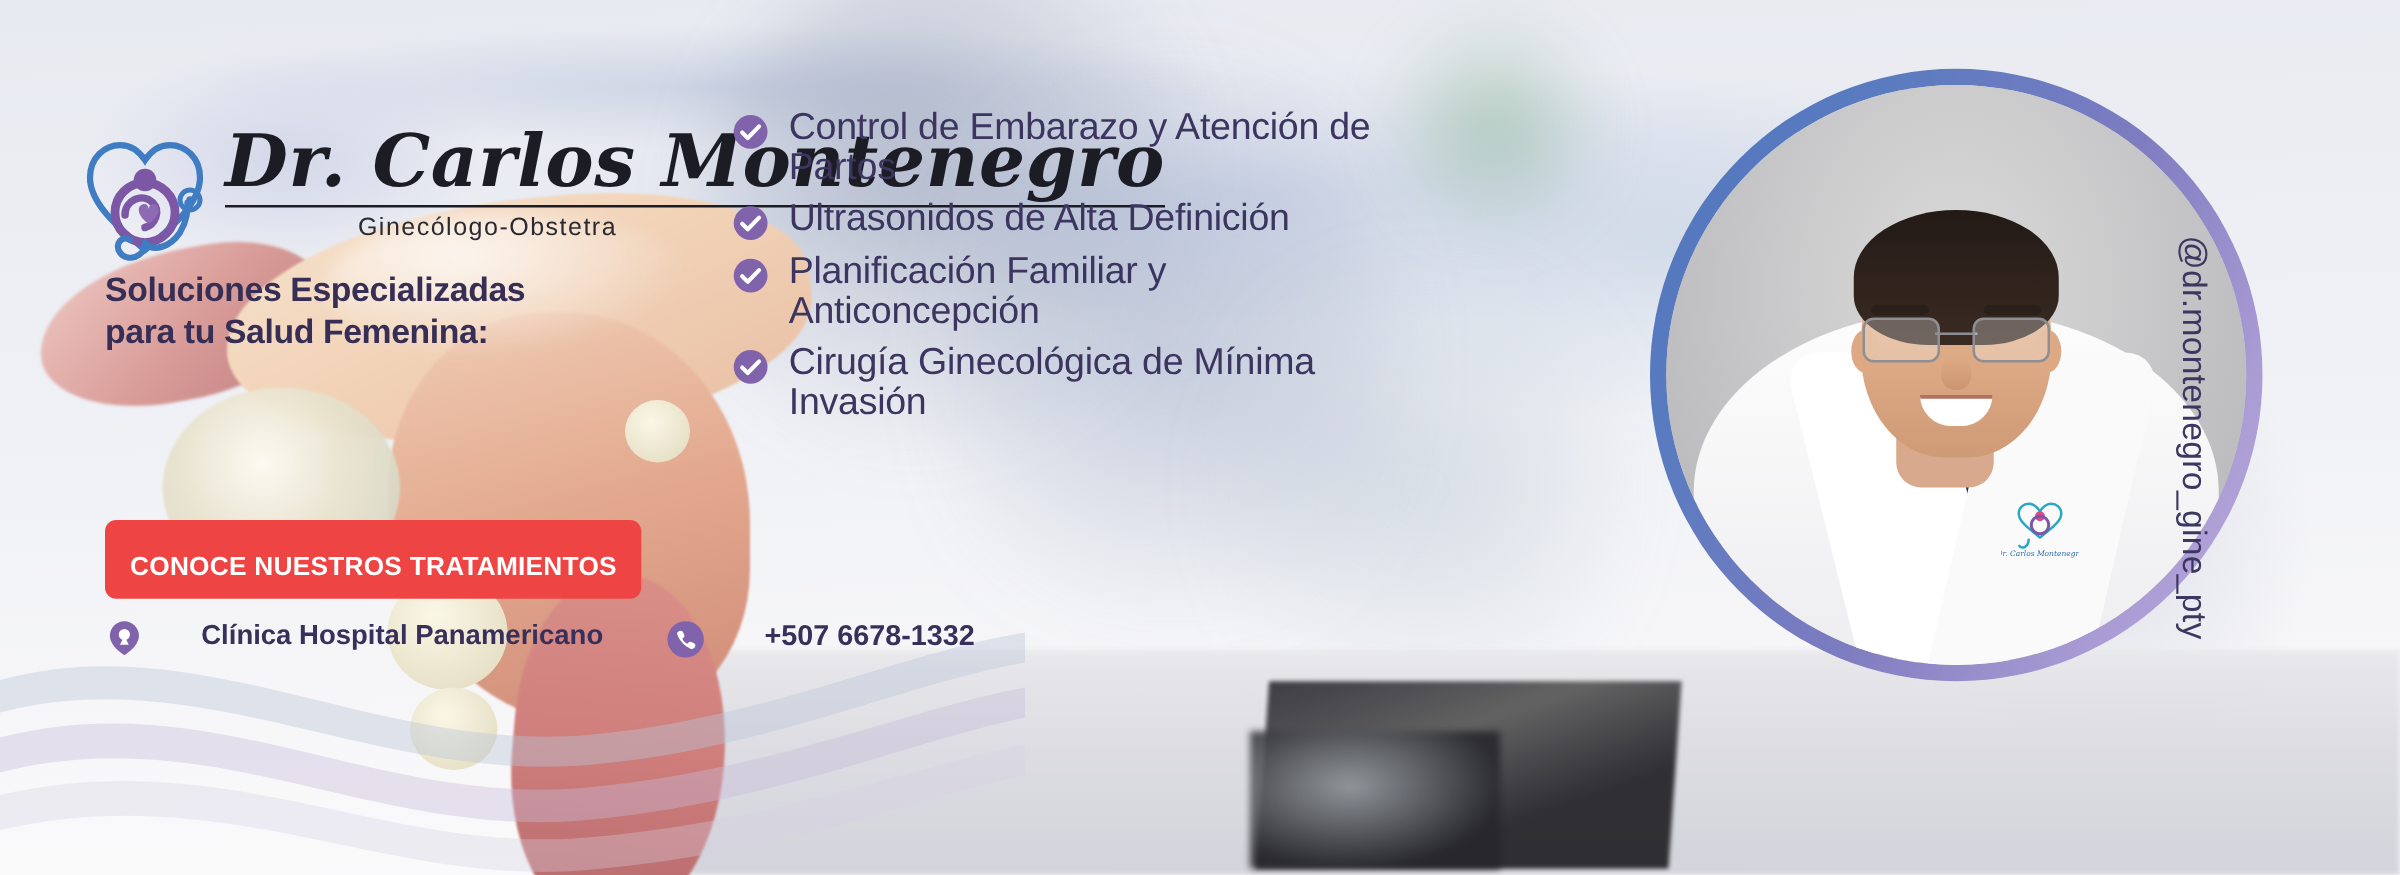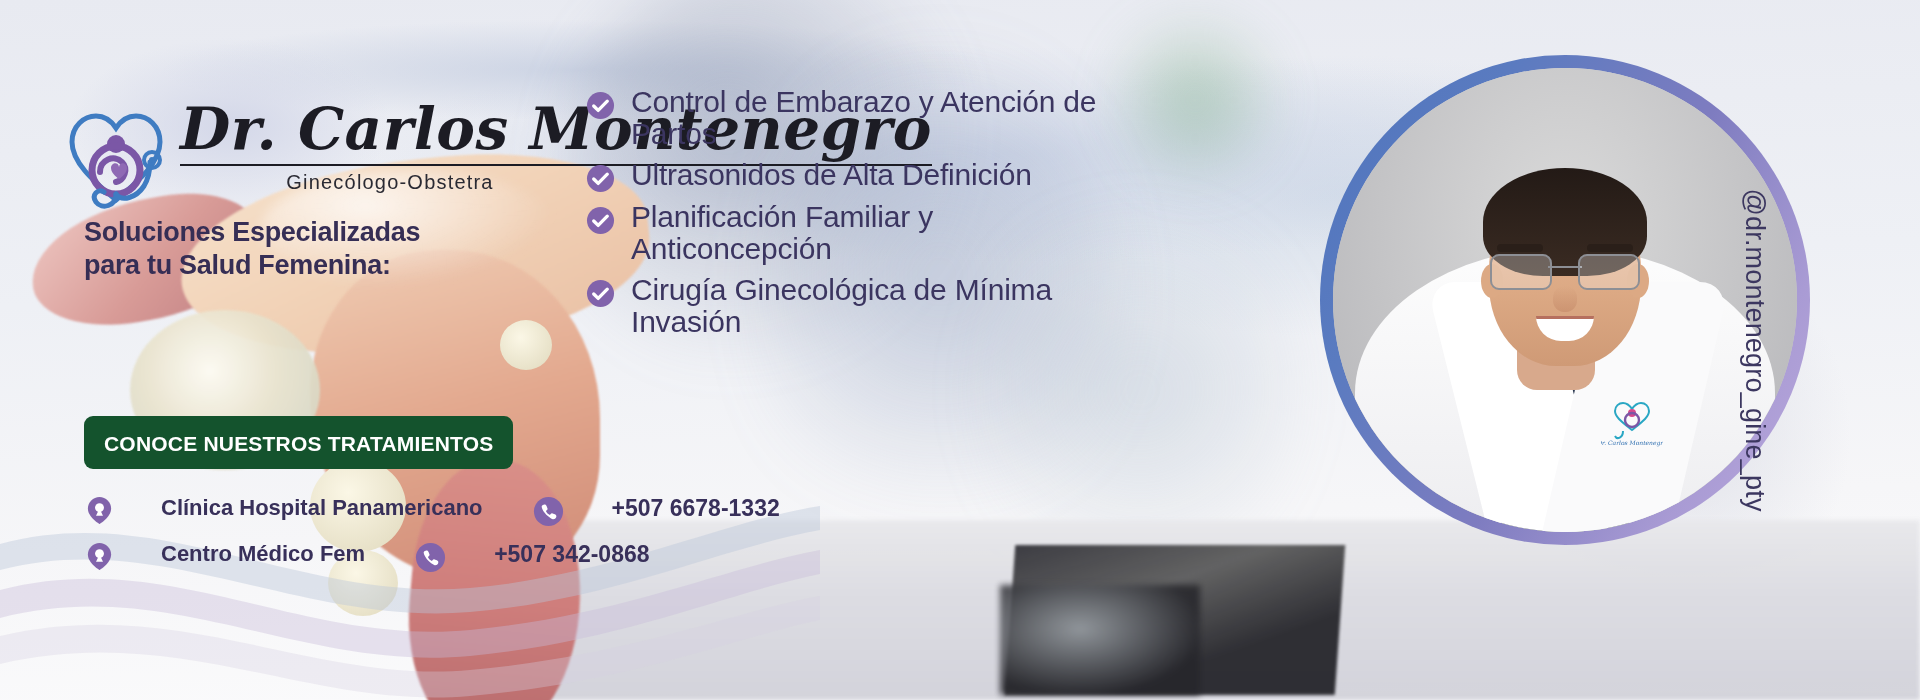--- a/index.html
+++ b/index.html
@@ -127,22 +127,22 @@
   }
 
   .headline{
     position:absolute;left:84px;top:216px;width:520px;
     font-weight:700;font-size:27px;line-height:1.24;
     color:#362e55;letter-spacing:-.3px;
   }
 
   .cta{
     position:absolute;left:84px;top:416px;
-    background:#14532d;color:#fff;border:none;
-    border-radius:9px;padding:16px 20px 13px 20px;
+    background:#ef4444;color:#fff;border:none;
+    border-radius:9px;padding:26px 20px 13px 20px;
     font-family:"Liberation Sans", sans-serif;
     font-weight:700;font-size:21px;letter-spacing:.2px;
     cursor:pointer;
   }
 
   .contacts{position:absolute;left:84px;top:495px;width:720px;}
   .contact-row{display:flex;align-items:flex-start;margin-bottom:13px;gap:35px;}
   .pin{flex:0 0 auto;width:31px;height:31px;margin-right:11px;}
   .c-place{
     font-weight:700;font-size:22px;color:#38305a;white-space:nowrap;
@@ -287,33 +287,20 @@
         <path d="M16,14 l3.6,7.5 h-7.2 z" fill="#ffffff"></path>
       </svg>
       <span class="c-place">Clínica Hospital Panamericano</span>
       <svg class="phone-ic" viewBox="0 0 34 34">
         <circle cx="17" cy="17" r="15" fill="#8163ab"></circle>
         <path d="M12,10 c1.6,-0.6 2.6,0.3 3,1.4 l0.9,2.3 c0.3,0.8 0,1.5 -0.7,2 l-0.9,0.7 c0.8,1.9 2.3,3.4 4.2,4.2 l0.7,-0.9 c0.5,-0.7 1.2,-1 2,-0.7 l2.3,0.9 c1.1,0.4 2,1.4 1.4,3 c-0.5,1.4 -2,2.3 -3.6,2 C16.8,23.1 10.9,17.2 10,12.4 C9.8,11.2 10.7,10.4 12,10 z" fill="#ffffff"></path>
       </svg>
       <span class="c-phone">+507 6678-1332</span>
     </div>
 
-    <div class="contact-row">
-      <svg class="pin" viewBox="0 0 32 32">
-        <path d="M16,2 C9.4,2 4,7.4 4,14 c0,9 12,16 12,16 s12,-7 12,-16 C28,7.4 22.6,2 16,2 z" fill="#8163ab"></path>
-        <circle cx="16" cy="13" r="4.6" fill="#ffffff"></circle>
-        <path d="M16,14 l3.6,7.5 h-7.2 z" fill="#ffffff"></path>
-      </svg>
-      <span class="c-place">Centro Médico Fem</span>
-      <svg class="phone-ic" viewBox="0 0 34 34">
-        <circle cx="17" cy="17" r="15" fill="#8163ab"></circle>
-        <path d="M12,10 c1.6,-0.6 2.6,0.3 3,1.4 l0.9,2.3 c0.3,0.8 0,1.5 -0.7,2 l-0.9,0.7 c0.8,1.9 2.3,3.4 4.2,4.2 l0.7,-0.9 c0.5,-0.7 1.2,-1 2,-0.7 l2.3,0.9 c1.1,0.4 2,1.4 1.4,3 c-0.5,1.4 -2,2.3 -3.6,2 C16.8,23.1 10.9,17.2 10,12.4 C9.8,11.2 10.7,10.4 12,10 z" fill="#ffffff"></path>
-      </svg>
-      <span class="c-phone">+507 342-0868</span>
-    </div>
 
 
   </div>
 
   <div class="services">
     <div class="svc">
       <svg class="svc-ic" viewBox="0 0 30 30">
         <circle cx="15" cy="15" r="14" fill="#8163ab"></circle>
         <path d="M8,15.5 l4.6,4.6 L22,10.5" fill="none" stroke="#fff" stroke-width="3.4" stroke-linecap="round" stroke-linejoin="round"></path>
       </svg>

